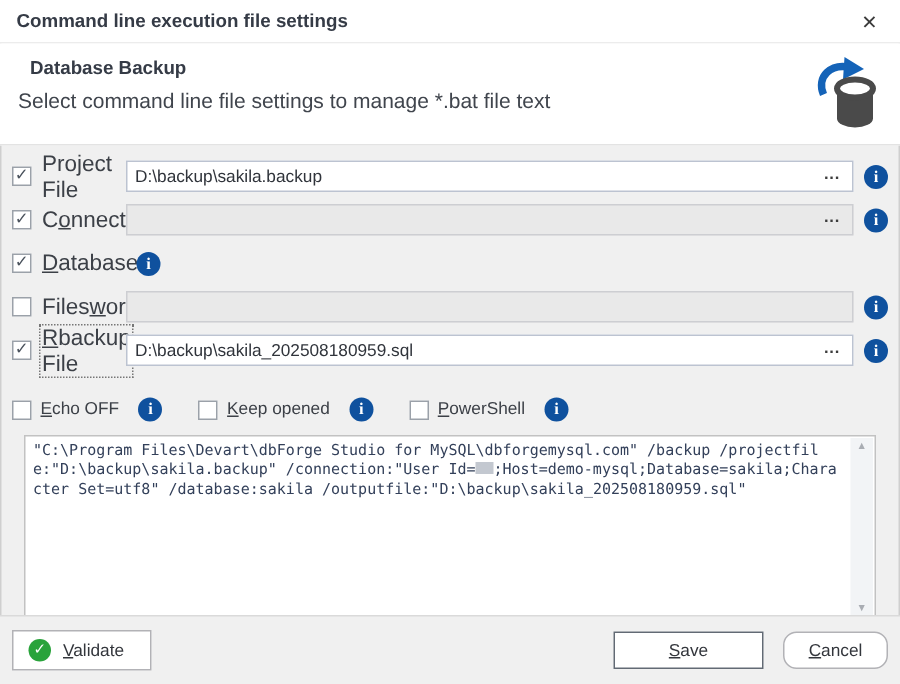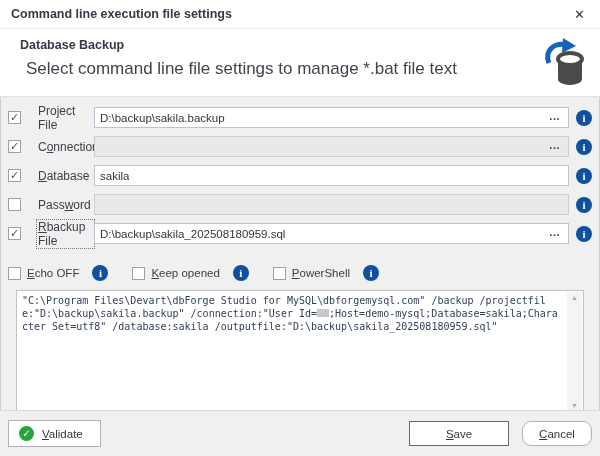--- a/index.html
+++ b/index.html
@@ -10,29 +10,29 @@
     box-shadow:inset 0 0 0 1px #cfcfcf;
   }
   
   .titlebar{height:29px;background:#fff;display:flex;align-items:center;
     padding:0 12px 0 11px;border-bottom:1px solid #ececec;}
   .title{font-weight:bold;font-size:12.5px;color:#353b46;}
   .close{margin-left:auto;color:#3c3c3c;font-size:13px;line-height:13px;cursor:pointer;padding:2px 3px;}
   
   .header{background:#fff;height:68px;padding:7px 12px 0;position:relative;border-bottom:1px solid #e3e3e3;}
   .h-title{font-weight:bold;font-size:12.5px;color:#353b46;margin:2px 0 7px 1px;padding-left:7px;}
-  .h-sub{font-size:17px;color:#40454d;margin-left:14px;}
+  .h-sub{font-size:14px;color:#40454d;}
   .h-icon{position:absolute;right:13px;top:8px;width:46px;height:52px;}
   
   .formbody{padding:10px 8px 0;}
   .row{display:flex;align-items:center;height:21px;margin-bottom:8px;}
   .cb{width:13px;height:13px;border:1px solid #9ba1a9;background:#fff;flex-shrink:0;
       display:flex;align-items:center;justify-content:center;margin-right:6px;cursor:pointer;}
   .cb .mark{font-size:11px;line-height:11px;color:#4a525c;}
-  .lbl{width:57px;flex-shrink:0;font-size:12px;color:#3c4047;margin-left:10px;}
+  .lbl{width:57px;flex-shrink:0;font-size:15px;color:#3c4047;}
   .lbl-in{display:inline-block;padding:0 1px;}
   .lbl-in.focused{outline:1px dotted #767676;}
   .key{text-decoration:underline;}
   .field{flex:1;height:21px;border:1px solid #bcc3d1;background:#fff;display:flex;
       align-items:center;padding:0 5px;overflow:hidden;gap:47px;}
   .field.gray{background:#e9e9e9;border-color:#cdced2;}
   .val{font-size:11.5px;color:#30343b;white-space:nowrap;overflow:hidden;display:flex;align-items:center;}
   .browse{margin-left:auto;flex-shrink:0;color:#3c3c3c;font-size:11px;font-weight:bold;
       letter-spacing:0.5px;line-height:8px;padding:0 3px 4px;cursor:pointer;}
   .info{width:16px;height:16px;border-radius:50%;background:#0f519e;color:#fff;flex-shrink:0;
@@ -110,31 +110,28 @@
         <span class="browse">...</span>
       </div>
       <span class="info">i</span>
     </div>
 
     <div class="row">
       <span class="cb">
           <span class="mark">✓</span>
         </span>
       <span class="lbl"><span class="lbl-in"><span></span><span class="key">D</span><span>atabase</span></span></span>
-      <div class="field">
-        <span class="val">sakila</span>
-      </div>
       <span class="info">i</span>
     </div>
 
     <div class="row">
       <span class="cb">
           <span class="mark"></span>
         </span>
-      <span class="lbl"><span class="lbl-in"><span>Pass</span><span class="key">w</span><span>ord</span></span></span>
+      <span class="lbl"><span class="lbl-in"><span>Files</span><span class="key">w</span><span>ord</span></span></span>
       <div class="field gray">
         <span class="val"></span>
       </div>
       <span class="info">i</span>
     </div>
 
     <div class="row">
       <span class="cb">
           <span class="mark">✓</span>
         </span>

